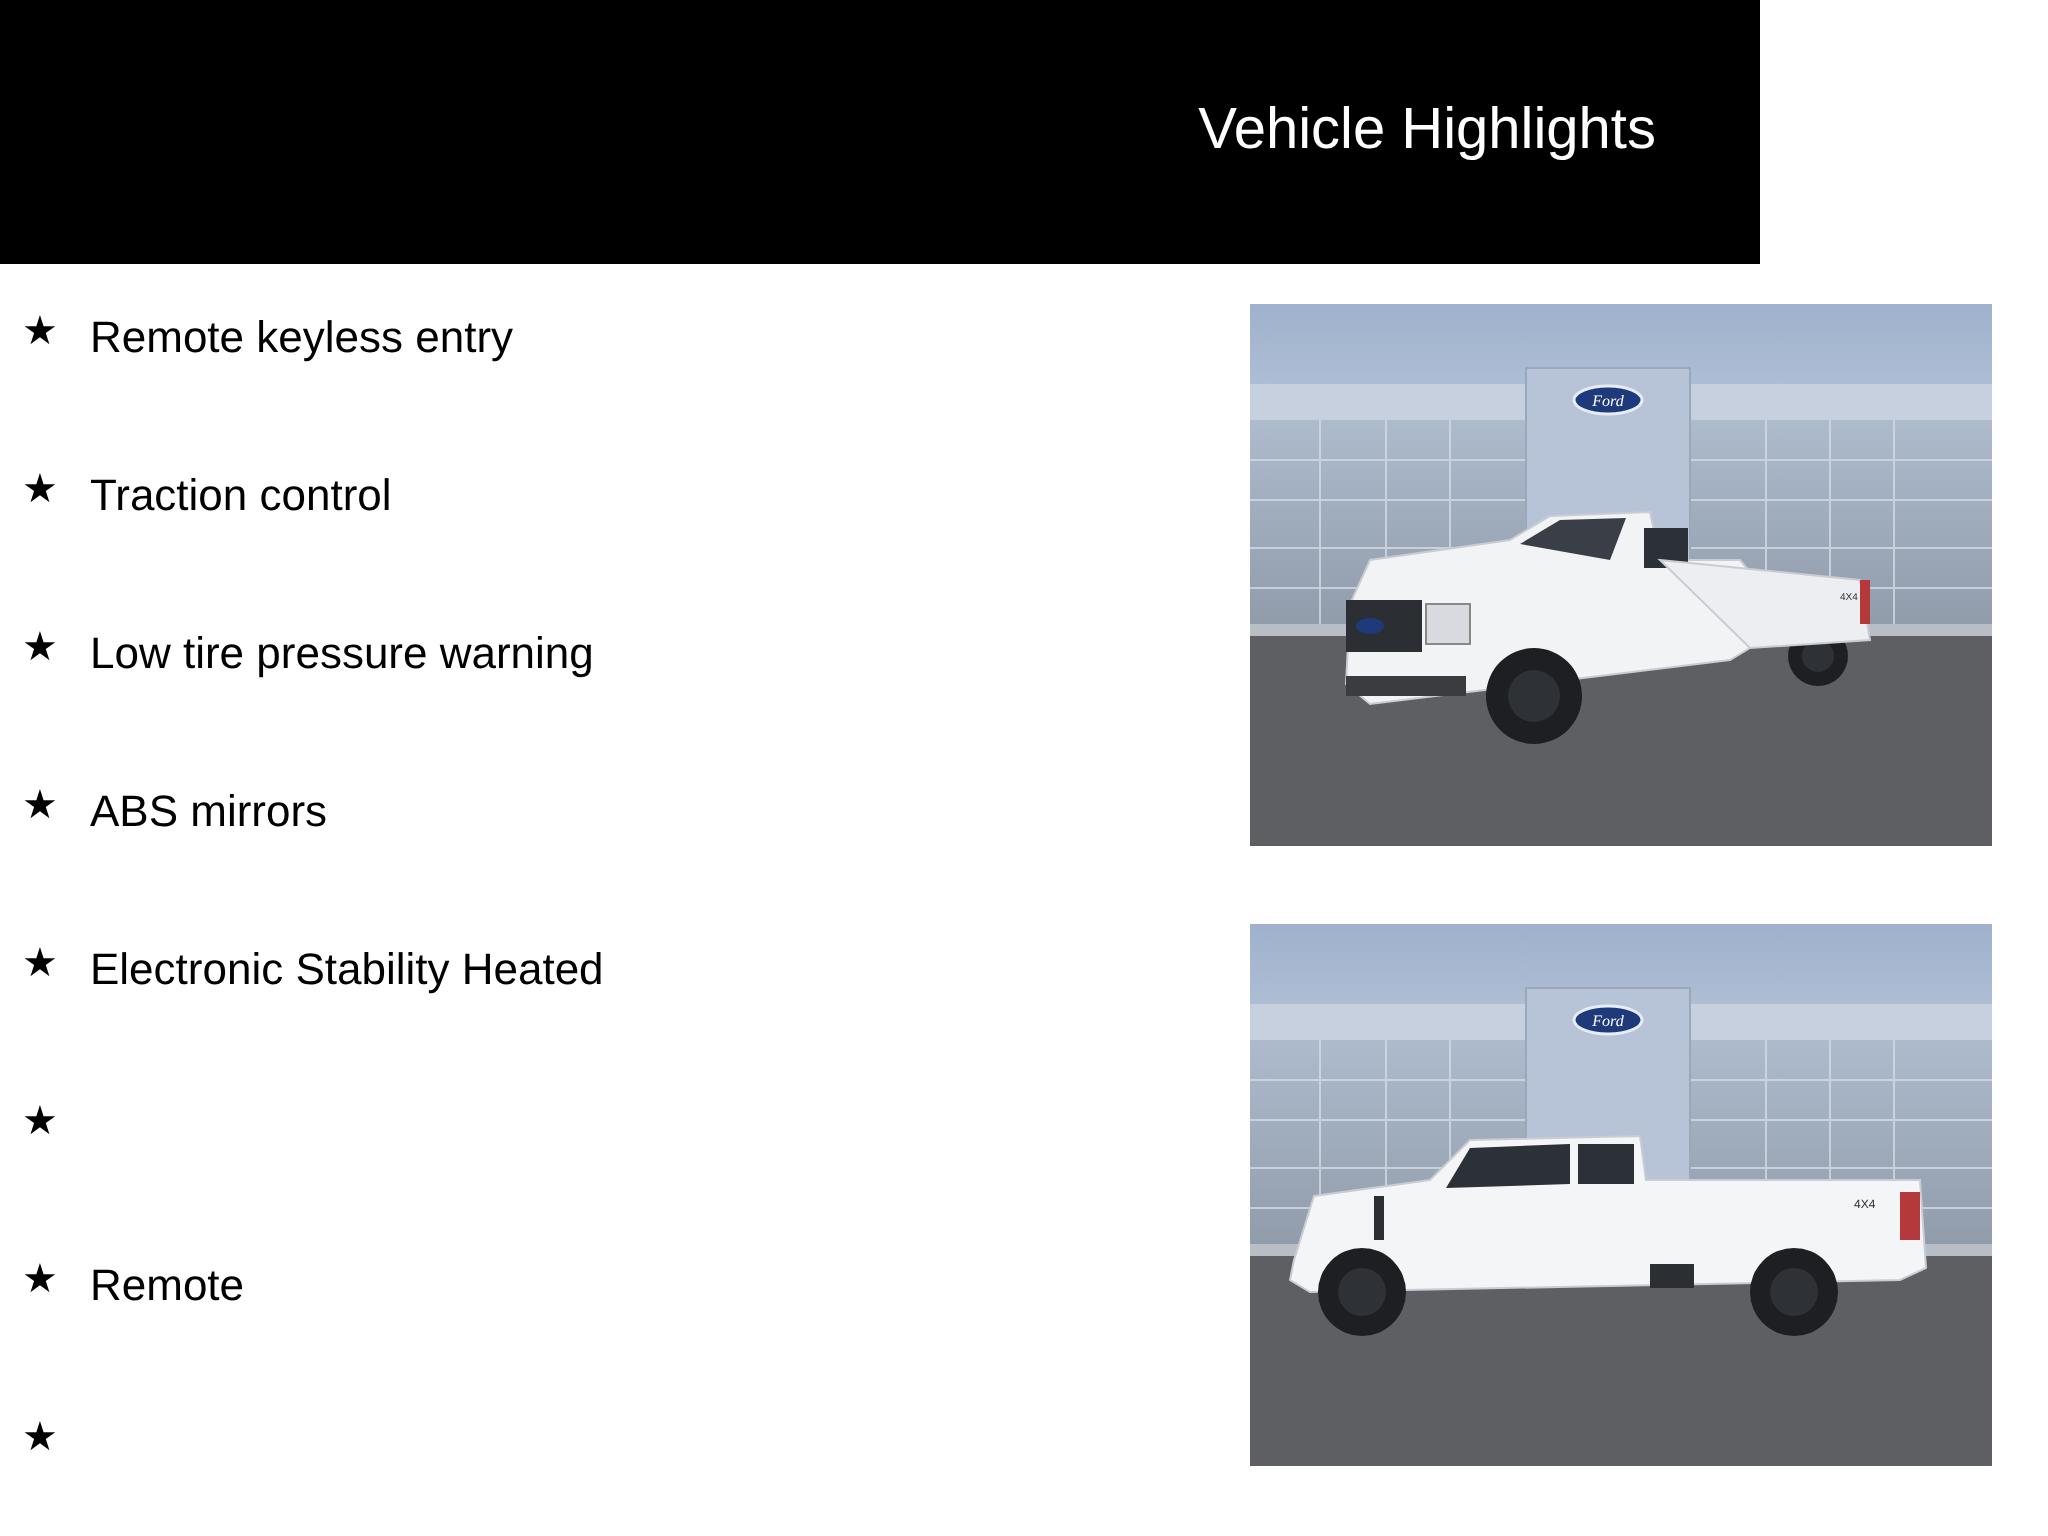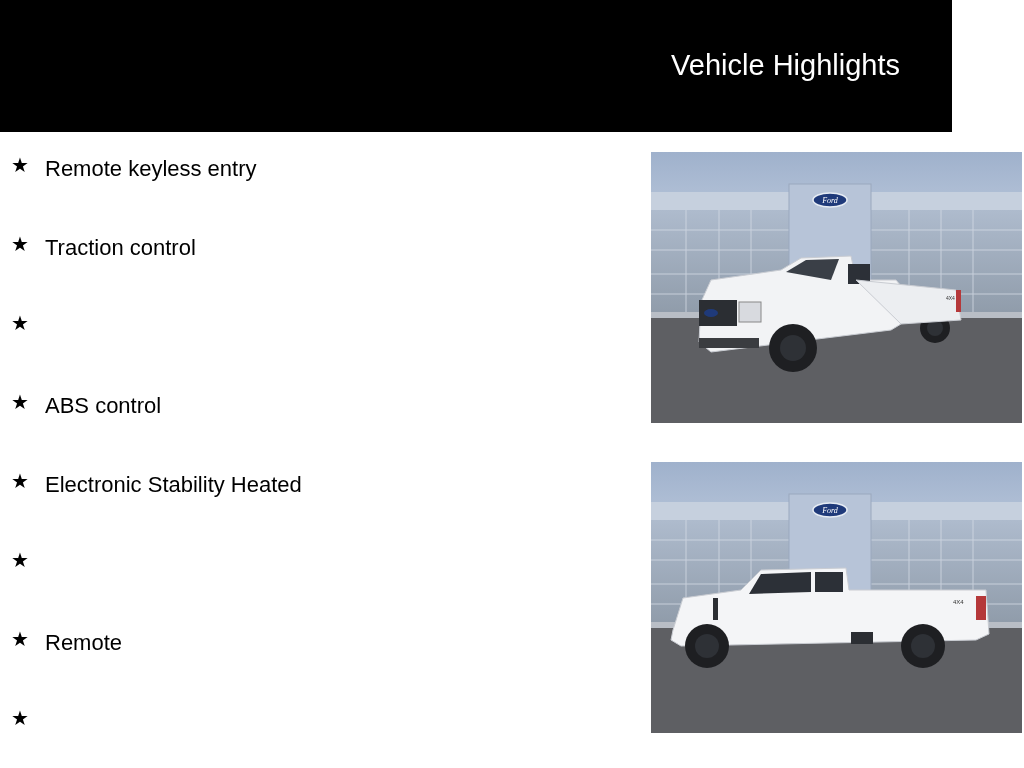--- a/index.html
+++ b/index.html
@@ -3,21 +3,21 @@
   <meta charset="utf-8">
   <style>
     html, body { margin: 0; padding: 0; }
     body {
       width: 1024px; height: 768px; overflow: hidden;
       background: #ffffff;
       font-family: "Liberation Sans", sans-serif;
       position: relative;
     }
     .header {
-      position: absolute; left: 0; top: 0; width: 952px; height: 132px;
+      position: absolute; left: 0; top: 0; width: 880px; height: 132px;
       background: #000000;
     }
     .header-title {
       position: absolute; right: 52px; top: 48px;
       color: #ffffff; font-size: 29px; line-height: 34px;
       font-family: "Liberation Sans", sans-serif;
     }
     .features {
       position: absolute; left: 0; top: 150px; width: 600px;
       margin: 0; padding: 0; list-style: none;
@@ -30,21 +30,21 @@
       position: absolute; left: 11px; top: 5px;
       font-size: 20px; line-height: 20px; color: #000;
       font-family: "DejaVu Sans", sans-serif;
     }
     .feature-text {
       position: absolute; left: 45px; top: 2px;
       font-size: 22px; line-height: 34px; color: #000;
       white-space: nowrap;
     }
     .photo {
-      position: absolute; left: 651px; width: 371px; height: 271px;
+      position: absolute; left: 625px; width: 371px; height: 271px;
       overflow: hidden;
     }
     .photo-1 { top: 152px; }
     .photo-2 { top: 462px; }
     .photo svg { display: block; width: 371px; height: 278px; }
   </style>
 </head>
 <body>
 
 <div class="header">
@@ -55,24 +55,25 @@
   <li class="feature">
     <span class="star">★</span>
     <span class="feature-text">Remote keyless entry</span>
   </li>
   <li class="feature">
     <span class="star">★</span>
     <span class="feature-text">Traction control</span>
   </li>
   <li class="feature">
     <span class="star">★</span>
+    <span class="feature-text">Low tire pressure warning</span>
   </li>
   <li class="feature">
     <span class="star">★</span>
-    <span class="feature-text">ABS control</span>
+    <span class="feature-text">ABS mirrors</span>
   </li>
   <li class="feature">
     <span class="star">★</span>
     <span class="feature-text">Electronic Stability Heated</span>
   </li>
   <li class="feature">
     <span class="star">★</span>
   </li>
   <li class="feature">
     <span class="star">★</span>

